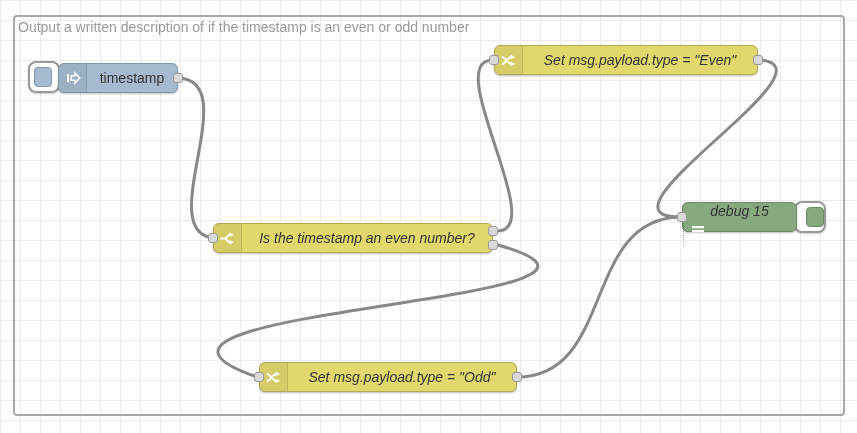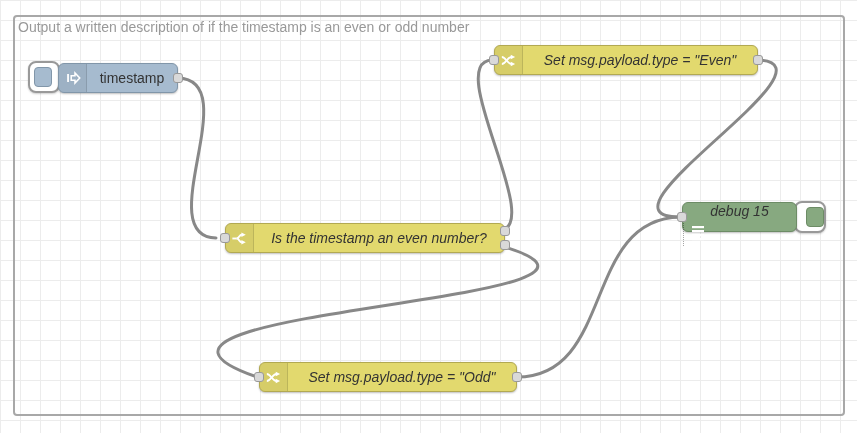--- a/index.html
+++ b/index.html
@@ -89,21 +89,21 @@
     <div class="icon-region icon-left">
       <svg width="18" height="18" viewBox="0 0 20 20">
         <path d="M4.5,5.5 v9" stroke="#fff" stroke-width="2" fill="none"></path>
         <path d="M8,7.5 h4.2 v-3.2 l5.3,5.7 -5.3,5.7 v-3.2 h-4.2 z" fill="none" stroke="#fff" stroke-width="1.7"></path>
       </svg>
     </div>
     <span class="node-label">timestamp</span>
     <div class="port port-out"></div>
   </div>
 
-  <div class="node node-change italic" style="left:225px;top:223px;width:280px;">
+  <div class="node node-change italic" style="left:213px;top:223px;width:280px;">
     <div class="icon-region icon-left">
       <svg width="19" height="19" viewBox="0 0 20 20">
         <g stroke="#fff" stroke-width="2" fill="none">
           <path d="M2.5,10 h4.5"></path>
           <path d="M7,10 c3,0 2.5,-4 5.5,-4"></path>
           <path d="M7,10 c3,0 2.5,4 5.5,4"></path>
         </g>
         <polygon points="12,3.6 16.6,6 12,8.4" fill="#fff"></polygon>
         <polygon points="12,11.6 16.6,14 12,16.4" fill="#fff"></polygon>
       </svg>

